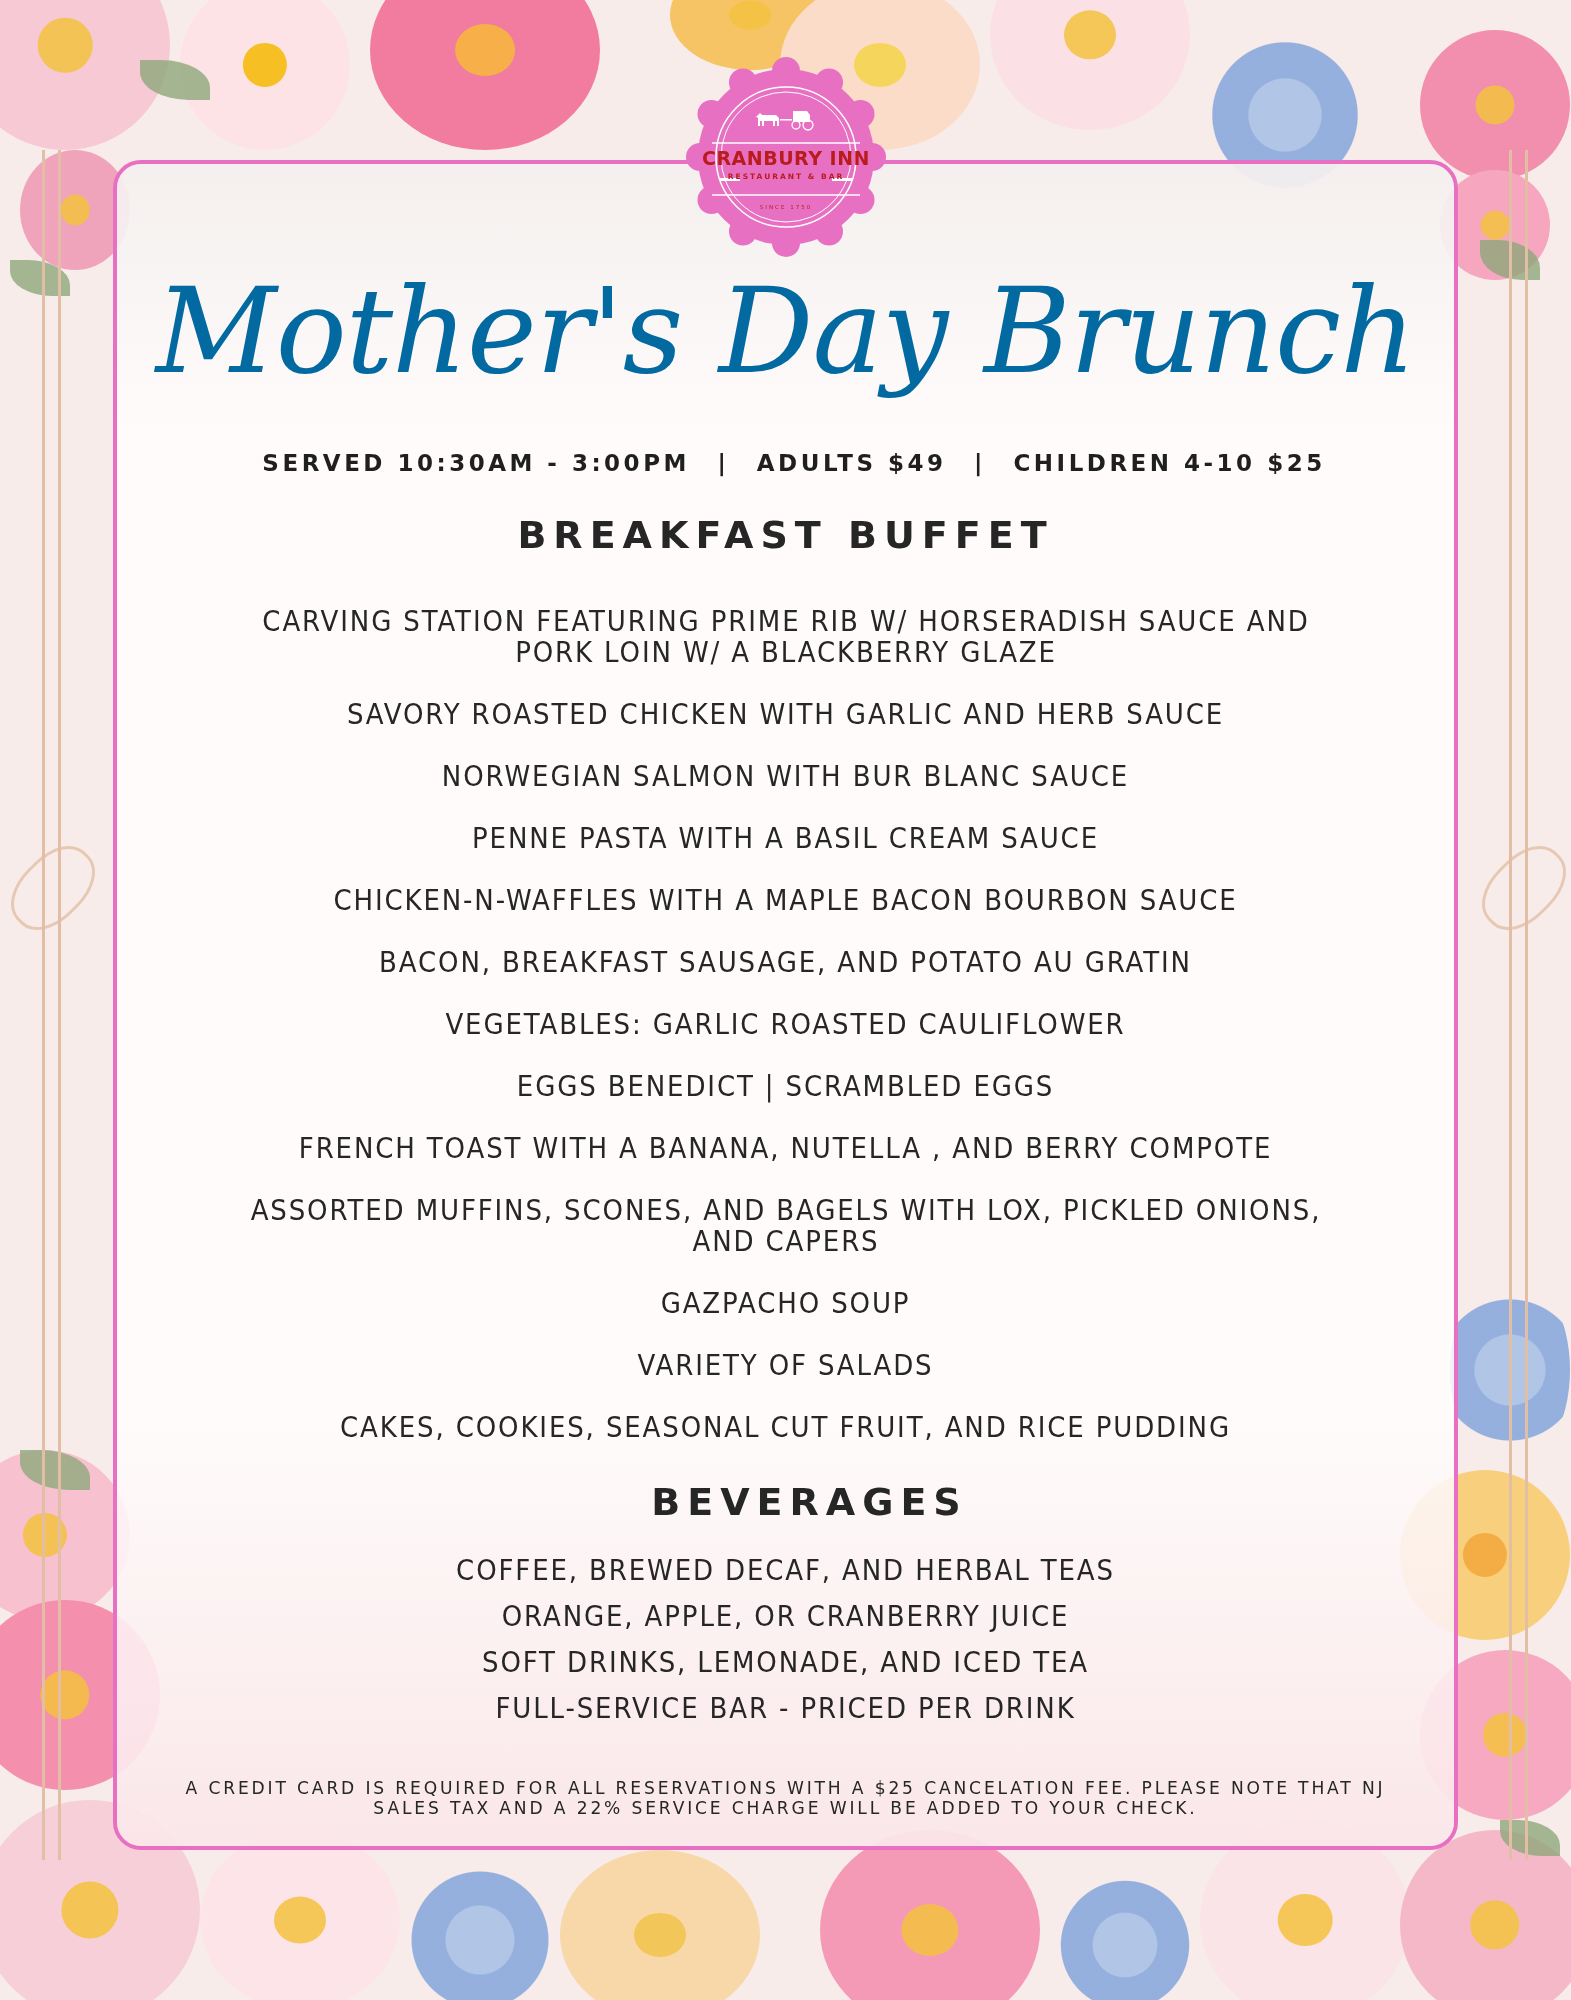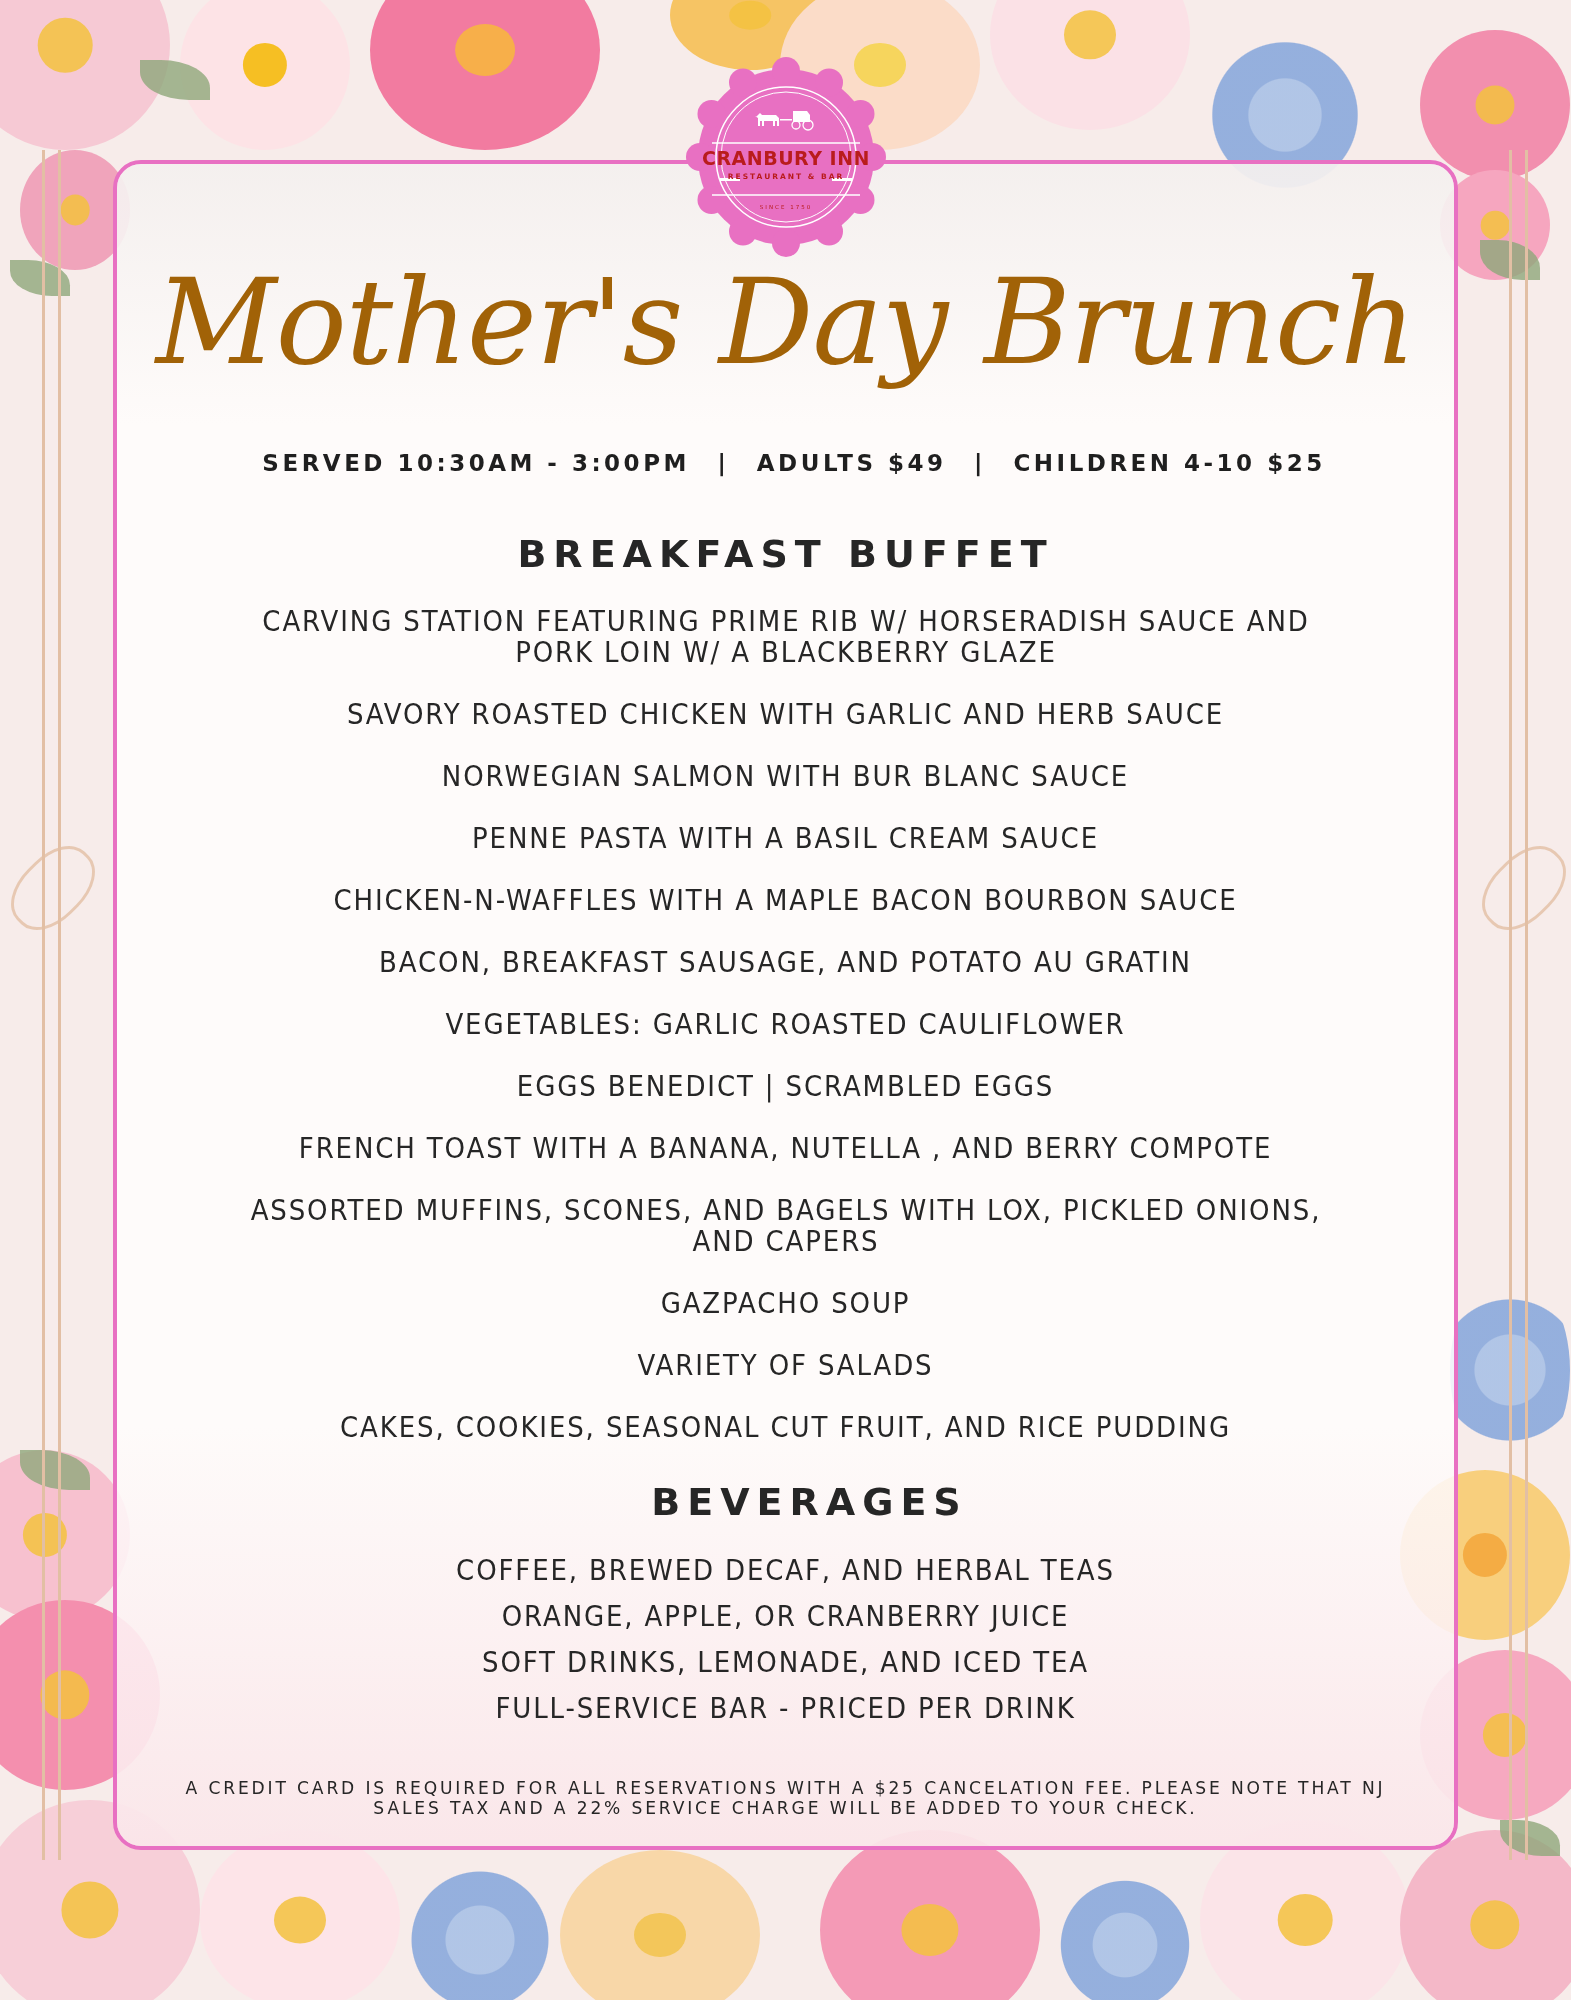--- a/index.html
+++ b/index.html
@@ -55,23 +55,23 @@
     position: absolute; left: 0; right: 0; text-align: center; color: #b91c1c;
     font-family: "DejaVu Sans", sans-serif;
   }
   .logo-name { top: 90px; font-size: 19px; font-weight: bold; letter-spacing: .5px; }
   .logo-sub { top: 115px; font-size: 7.5px; font-weight: bold; letter-spacing: 2px; }
   .logo-since { top: 147px; font-size: 5.5px; letter-spacing: 2px; }
 
   
   .content { position: absolute; left: 113px; width: 1345px; top: 0; text-align: center; color: #2a2a2a; }
   .title {
-    position: absolute; top: 263px; left: 0; right: 0;
+    position: absolute; top: 272px; left: 0; right: 0;
     font-family: "DejaVu Serif", serif; font-style: italic;
-    font-size: 118px; color: #a16207; letter-spacing: -1px; line-height: 1;
+    font-size: 118px; color: #0369a1; letter-spacing: -1px; line-height: 1;
   }
   .subtitle {
     position: absolute; top: 450px; left: 17px; right: 0;
     font-family: "DejaVu Sans", sans-serif; font-weight: bold;
     font-size: 23px; letter-spacing: 3.5px; color: #1f1f1f;
   }
   .subtitle .sep { display: inline-block; margin: 0 16px; }
   .section-title {
     position: absolute; left: 0; right: 0;
     font-family: "DejaVu Sans", sans-serif; font-weight: bold;
@@ -186,21 +186,21 @@
   <div class="title">Mother's Day Brunch</div>
 
   <div class="subtitle">
     <span>SERVED 10:30AM - 3:00PM</span>
     <span class="sep">|</span>
     <span>ADULTS $49</span>
     <span class="sep">|</span>
     <span>CHILDREN 4-10 $25</span>
   </div>
 
-  <div class="section-title" style="top:532px;">BREAKFAST BUFFET</div>
+  <div class="section-title" style="top:513px;">BREAKFAST BUFFET</div>
 
   <ul class="menu-list food" style="top:606px;">
     <li class="menu-item two-line">CARVING STATION FEATURING PRIME RIB W/ HORSERADISH SAUCE AND PORK LOIN W/ A BLACKBERRY GLAZE</li>
     <li class="menu-item">SAVORY ROASTED CHICKEN WITH GARLIC AND HERB SAUCE</li>
     <li class="menu-item">NORWEGIAN SALMON WITH BUR BLANC SAUCE</li>
     <li class="menu-item">PENNE PASTA WITH A BASIL CREAM SAUCE</li>
     <li class="menu-item">CHICKEN-N-WAFFLES WITH A MAPLE BACON BOURBON SAUCE</li>
     <li class="menu-item">BACON, BREAKFAST SAUSAGE, AND POTATO AU GRATIN</li>
     <li class="menu-item">VEGETABLES: GARLIC ROASTED CAULIFLOWER</li>
     <li class="menu-item">EGGS BENEDICT | SCRAMBLED EGGS</li>

